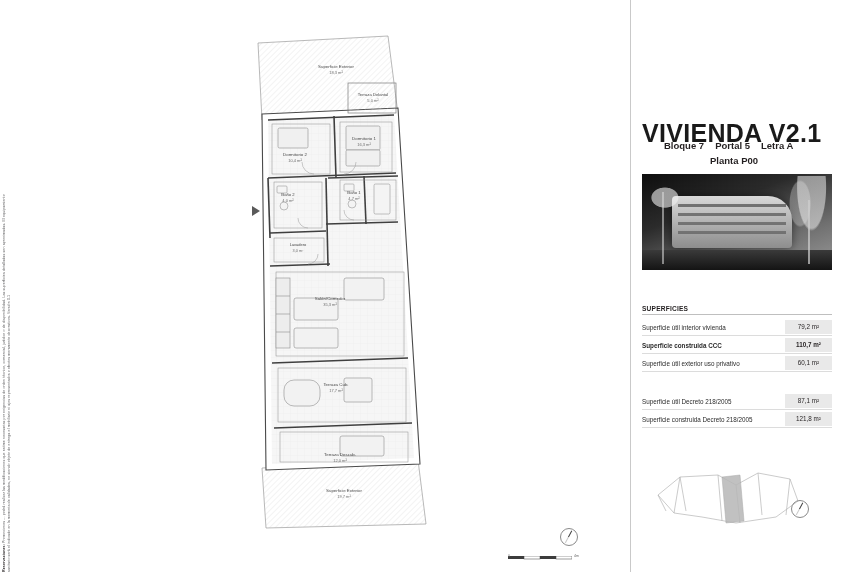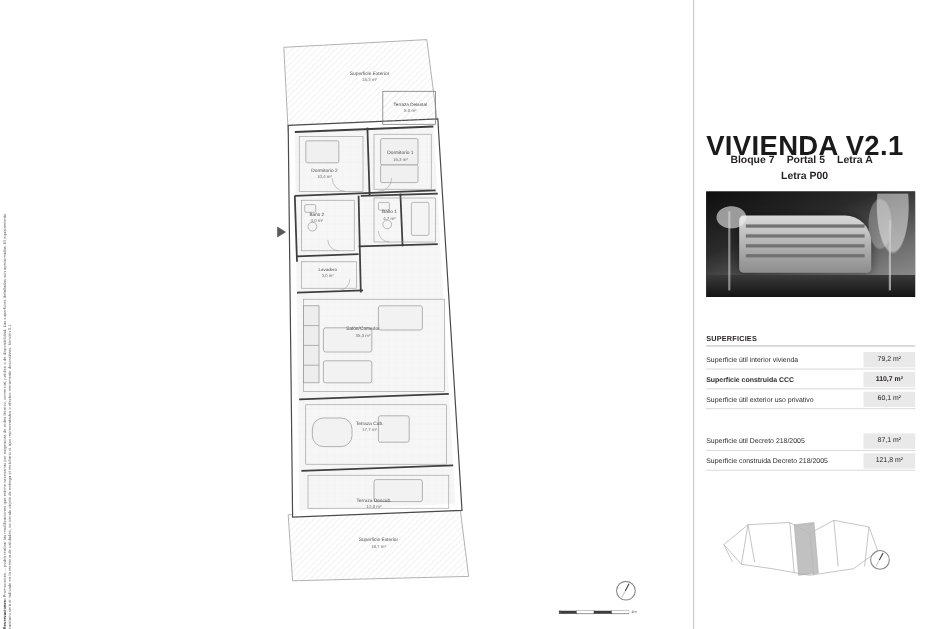--- a/index.html
+++ b/index.html
@@ -304,21 +304,21 @@
 
   <div class="vdiv"></div>
 
   <div class="right">
 
     <div class="title">VIVIENDA V2.1</div>
 
     <div class="subtitle">
       <span class="sub-b">Bloque 7</span><span class="sub-b">Portal 5</span><span>Letra A</span>
     </div>
-    <div class="planta">Letra P00</div>
+    <div class="planta">Planta P00</div>
 
     <div class="render">
       <div class="sky"></div>
       <div class="bld"></div>
       <div class="ground"></div>
       <div class="palmR"></div>
         <div class="trunkR"></div>
       <div class="leafL"></div>
         <div class="trunkL"></div>
     </div>

